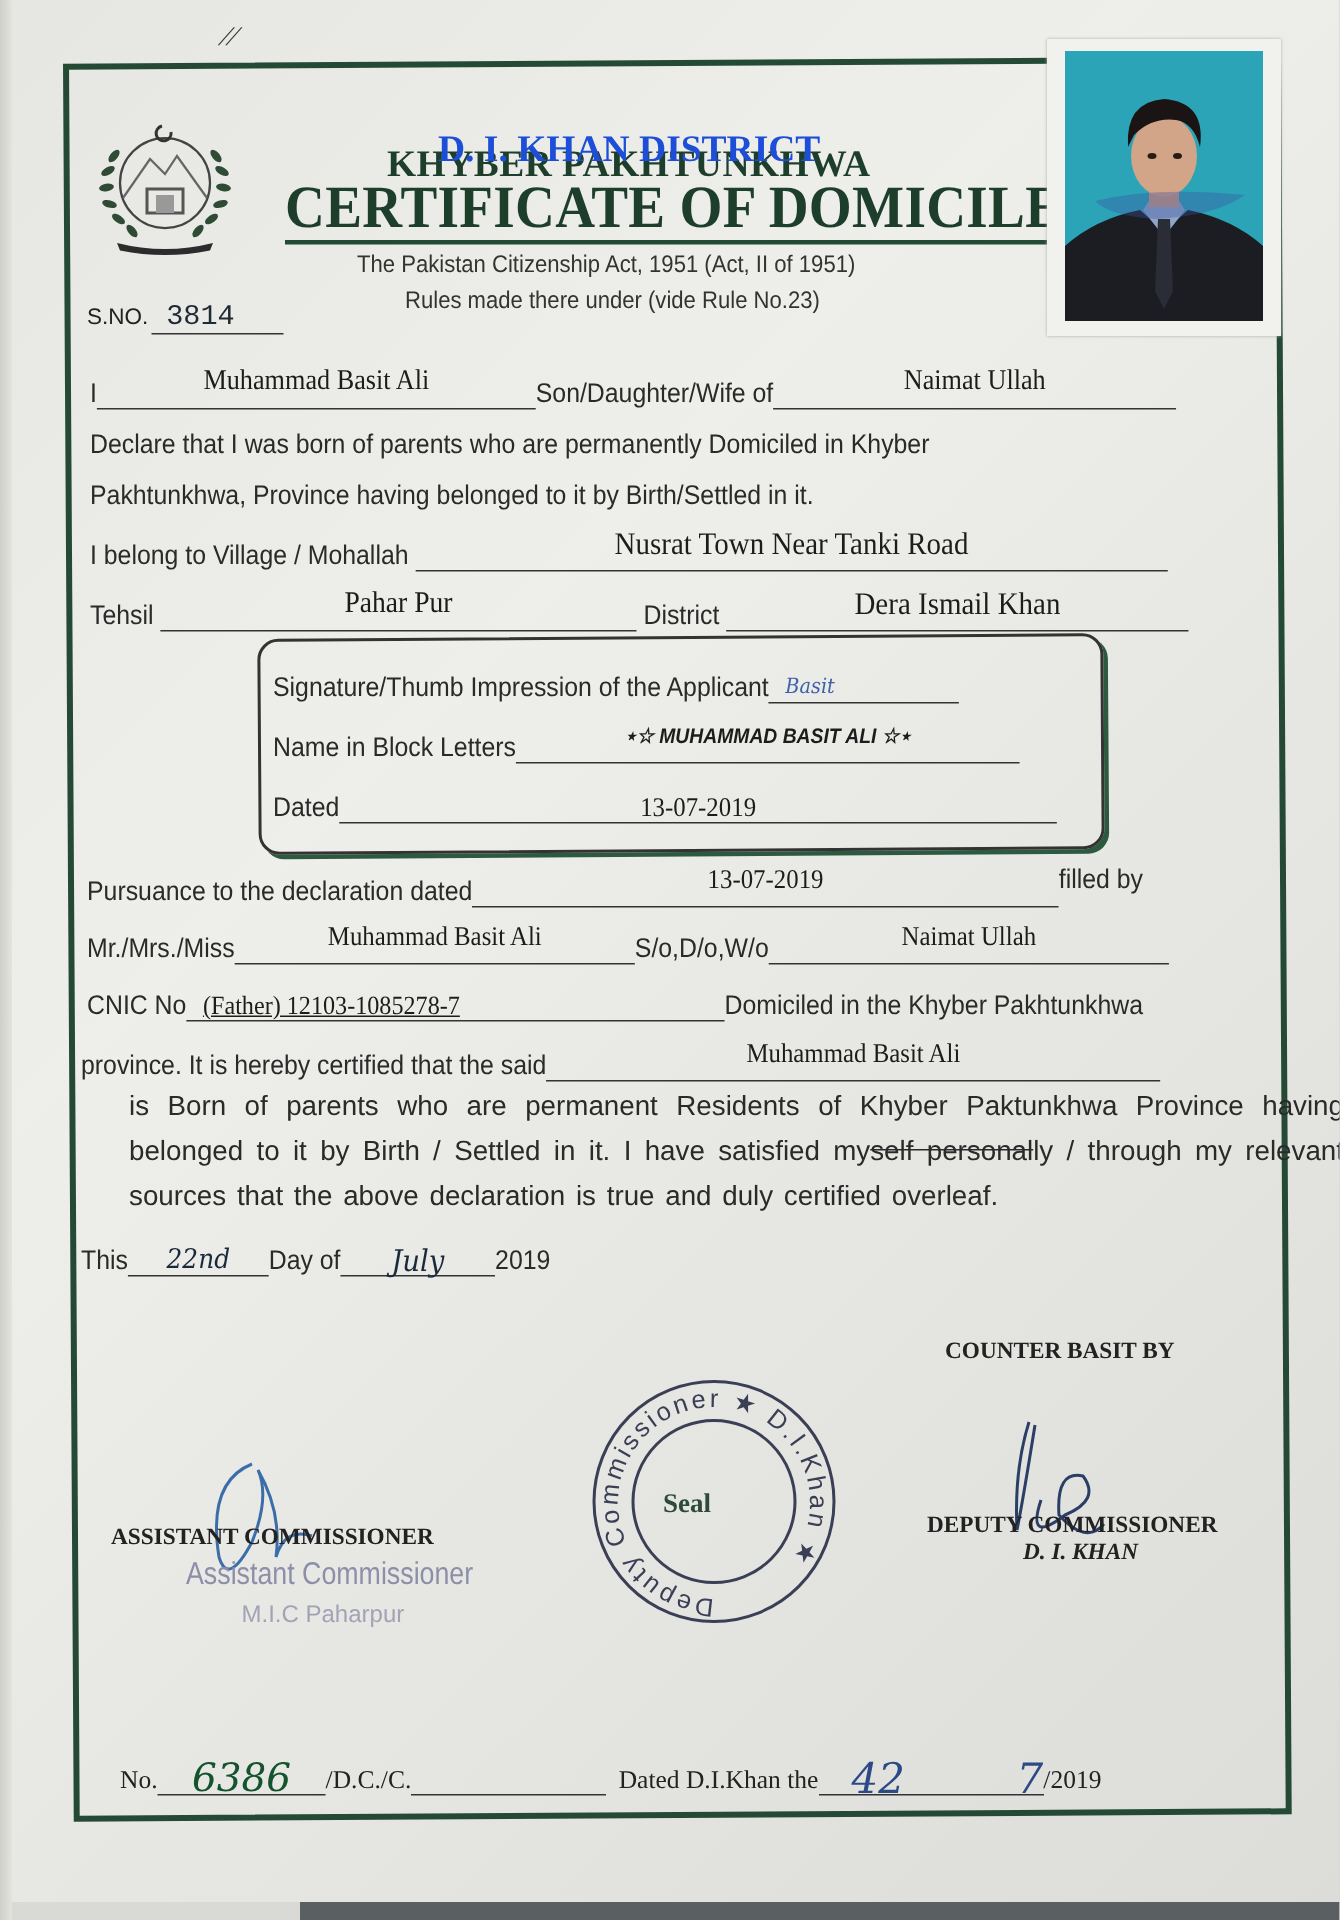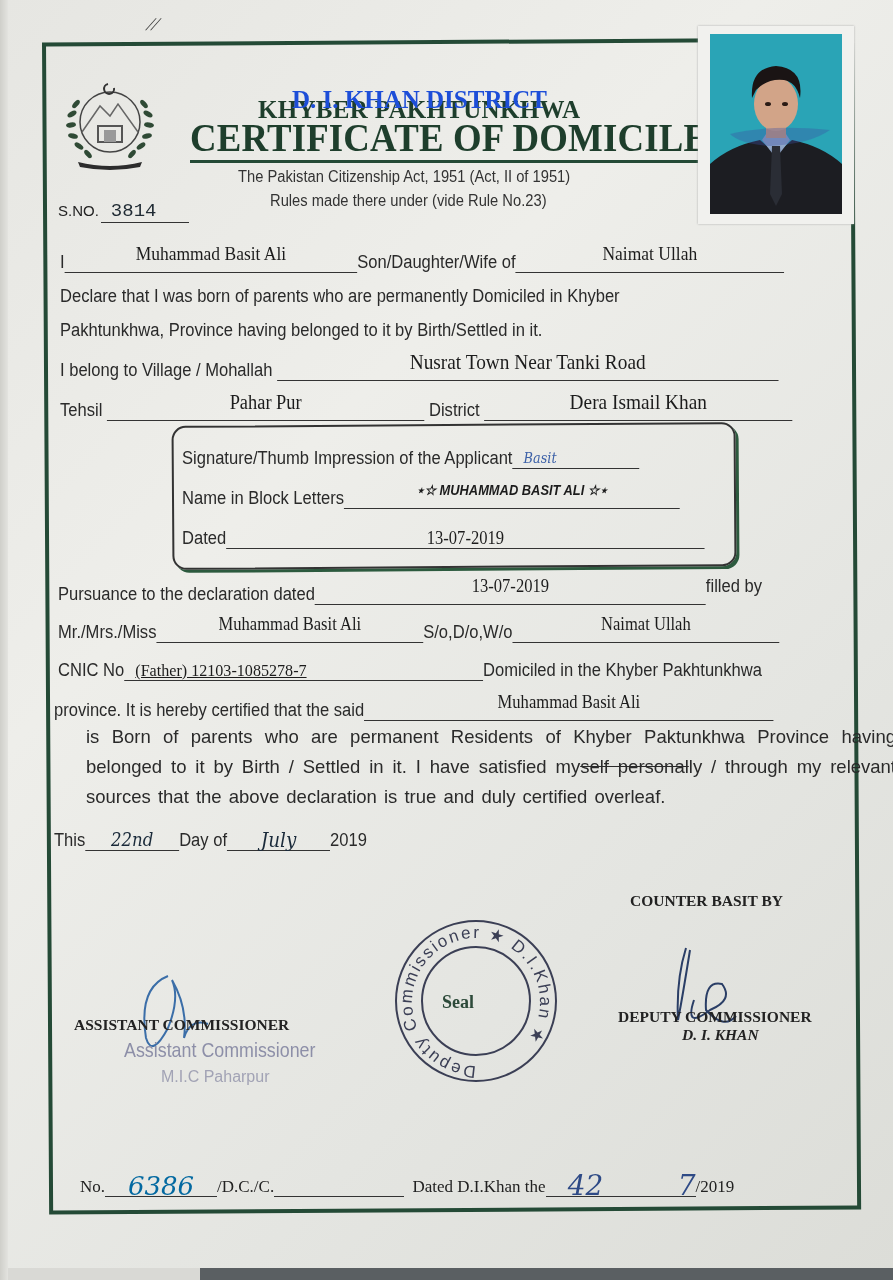--- a/index.html
+++ b/index.html
@@ -168,15 +168,15 @@
   <text x="54" y="92" font-family="Liberation Serif, serif" font-size="18" font-weight="bold" fill="#2d4a3a">Seal</text>
 </svg>
 
 <svg class="abs" style="left:664px;top:940px;" width="90" height="100" viewBox="0 0 90 100">
   <path d="M22 8 Q12 40 14 80 Q18 60 26 10 M30 60 Q20 90 46 70 Q70 60 58 44 Q40 40 42 70 Q60 90 72 76" fill="none" stroke="#2a3e66" stroke-width="2"></path>
 </svg>
 <div class="abs sigtitle" style="left:618px;top:1008px;">DEPUTY COMMISSIONER</div>
 <div class="abs sigtitle" style="left:682px;top:1026px;font-style:italic;">D. I. KHAN</div>
 
 <div class="abs serif" style="left:80px;top:1176px;font-size:17px;color:#222;">
-  <span>No.</span><span class="fill hand" style="width:112px;font-size:26px;color:#0369a1;">6386</span><span>/D.C./C.</span><span class="fill" style="width:130px;"></span>
+  <span>No.</span><span class="fill hand" style="width:112px;font-size:26px;color:#14532d;">6386</span><span>/D.C./C.</span><span class="fill" style="width:130px;"></span>
   <span style="margin-left:4px;">Dated D.I.Khan the</span><span class="fill hand" style="width:80px;font-size:28px;color:#2e4a86;">42</span><span class="fill hand" style="width:70px;font-size:28px;color:#2e4a86;text-align:right;">7</span><span>/2019</span>
 </div>
 
 </body></html>

